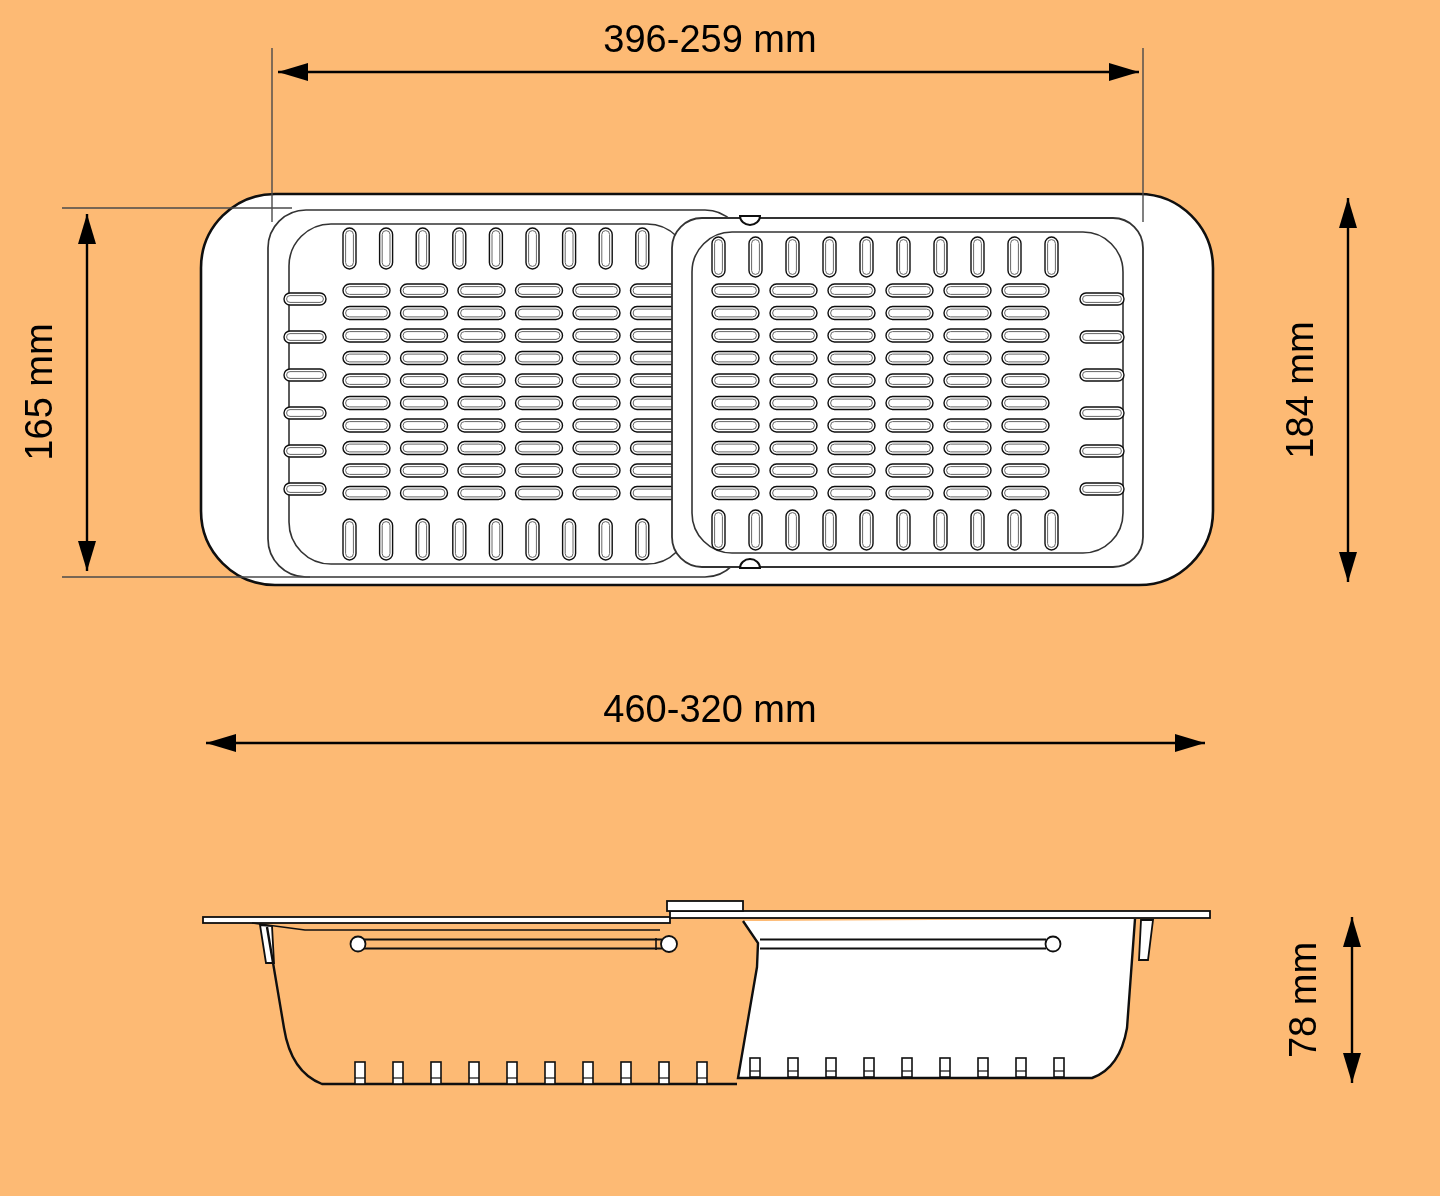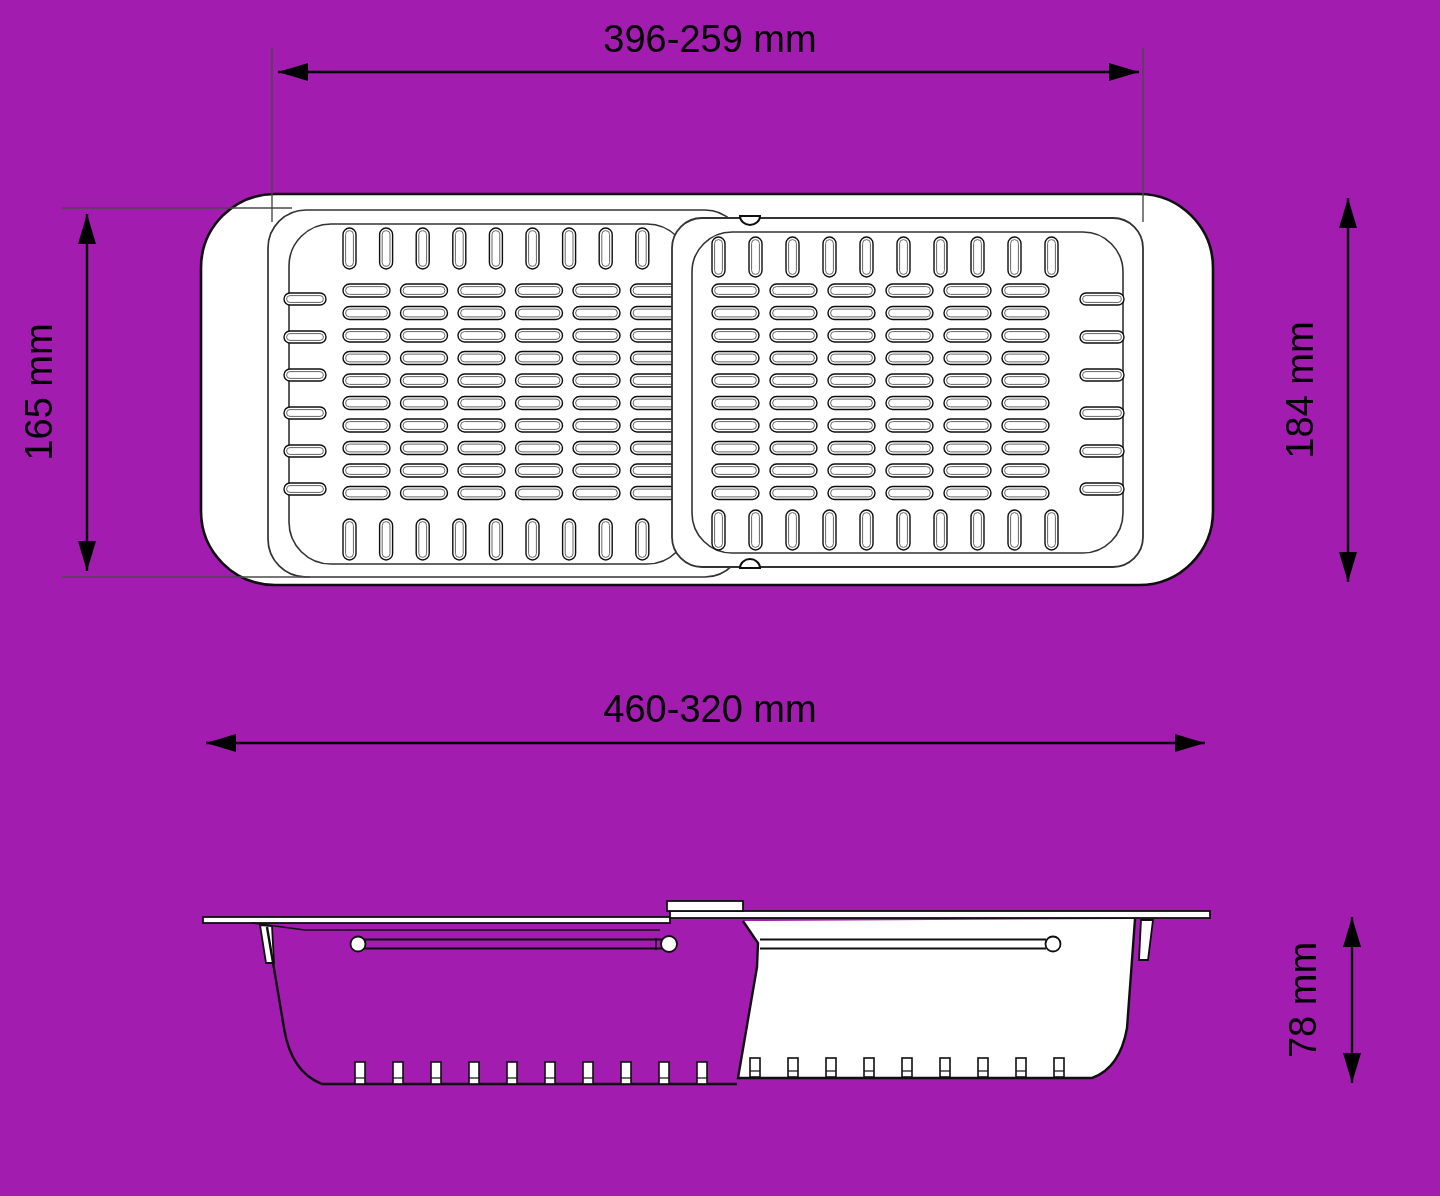--- a/index.html
+++ b/index.html
@@ -1,16 +1,16 @@
 <!DOCTYPE html>
 <html><head>
 <meta charset="utf-8">
 <style>
   html,body{margin:0;padding:0;background:#ffffff;}
-  .stage{position:relative;width:1440px;height:1196px;background:#a21caf;overflow:hidden;}
+  .stage{position:relative;width:1440px;height:1196px;background:#fdba74;overflow:hidden;}
   svg{display:block;}
   text.dim{
     font-family:"Liberation Sans","DejaVu Sans",sans-serif;
     font-size:38px;
     fill:#000;
   }
 </style>
 </head>
 <body>
 

